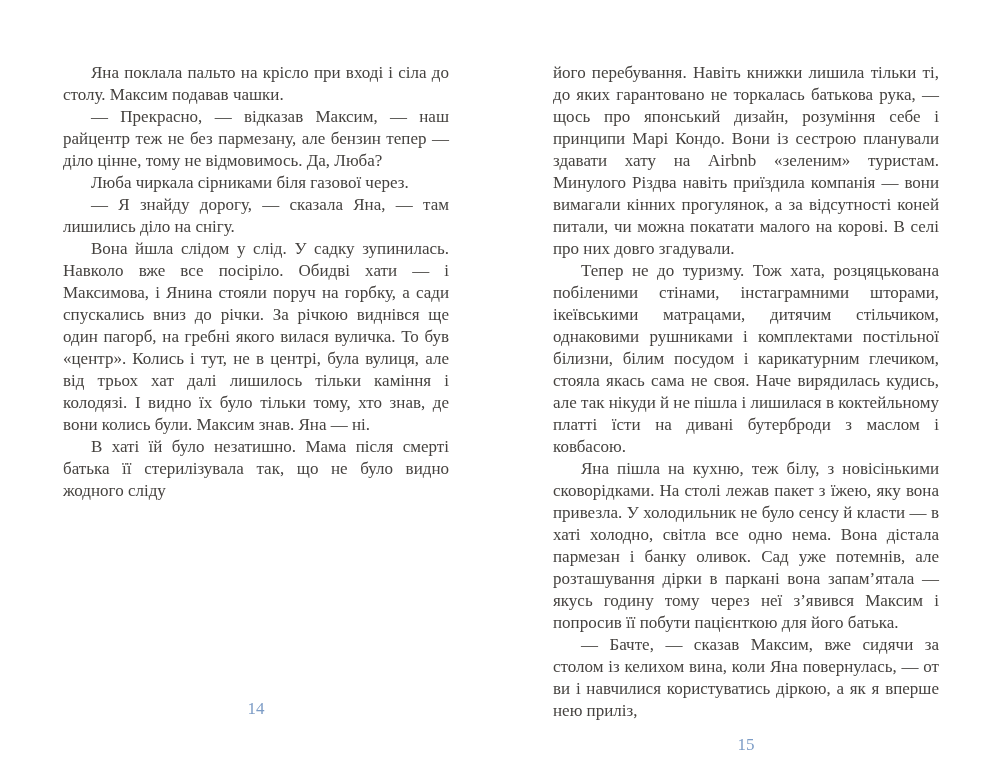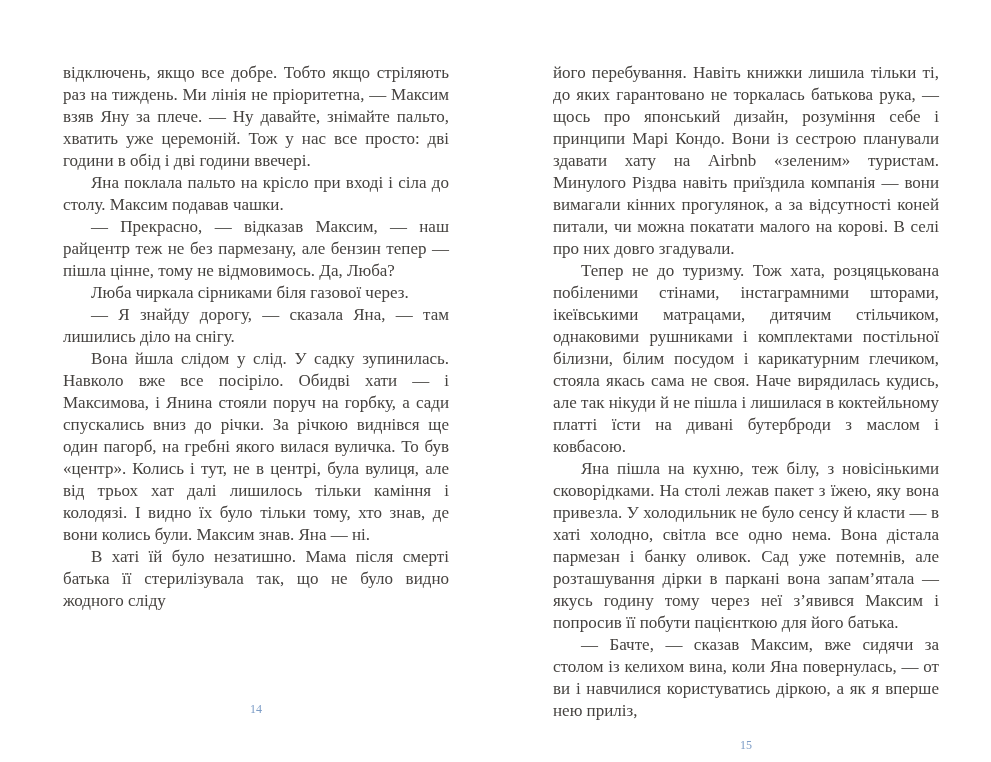--- a/index.html
+++ b/index.html
@@ -22,35 +22,34 @@
   }
   .page-text-left{left:63px;}
   .page-text-right{left:553px;}
   .para{margin:0;padding:0;}
   .para.indent{text-indent:28px;}
   .italic{}
   .page-number{
     position:absolute;top:701px;width:386px;
     text-align:center;
     color:var(--pagenum-color);
-    font-size:12px;line-height:16px;
+    font-size:17px;line-height:16px;
     font-family:"Liberation Serif","DejaVu Serif",serif;
   }
   .page-number-left{left:63px;}
   .page-number-right{left:553px;margin-top:36px;}
 </style>
 </head>
 <body>
 
 <div class="spread">
 
   <div class="page-text page-text-left">
-      <p class="para"><span>відключень, якщо все добре. Тобто якщо стріляють раз на тиждень. Ми лінія не пріоритетна, — Максим взяв Яну за плече. — Ну давайте, знімайте пальто, хватить уже церемоній. Тож у нас все просто: дві години в обід і дві години ввечері.</span></p>
       <p class="para indent"><span>Яна поклала пальто на крісло при вході і сіла до столу. Максим подавав чашки.</span></p>
-      <p class="para indent"><span>— Прекрасно, — відказав Максим, — наш райцентр теж не без пармезану, але бензин тепер — пішла цінне, тому не відмовимось. Да, Люба?</span></p>
+      <p class="para indent"><span>— Прекрасно, — відказав Максим, — наш райцентр теж не без пармезану, але бензин тепер — діло цінне, тому не відмовимось. Да, Люба?</span></p>
       <p class="para indent"><span>Люба чиркала сірниками біля газової через.</span></p>
       <p class="para indent"><span>— Я знайду дорогу, — сказала Яна, — там лишились діло на снігу.</span></p>
       <p class="para indent"><span>Вона йшла слідом у слід. У садку зупинилась. Навколо вже все посіріло. Обидві хати — і Максимова, і Янина стояли поруч на горбку, а сади спускались вниз до річки. За річкою виднівся ще один пагорб, на гребні якого вилася вуличка. То був «центр». Колись і тут, не в центрі, була вулиця, але від трьох хат далі лишилось тільки каміння і колодязі. І видно їх було тільки тому, хто знав, де вони колись були. Максим знав. Яна — ні.</span></p>
       <p class="para indent"><span>В хаті їй було незатишно. Мама після смерті батька її стерилізувала так, що не було видно жодного сліду</span></p>
     </div>
 
   <div class="page-text page-text-right">
       <p class="para"><span>його перебування. Навіть книжки лишила тільки ті, до яких гарантовано не торкалась батькова рука, — щось про японський дизайн, розуміння себе і принципи Марі Кондо. Вони із сестрою планували здавати хату на </span><span class="italic">Airbnb</span><span> «зеленим» туристам. Минулого Різдва навіть приїздила компанія — вони вимагали кінних прогулянок, а за відсутності коней питали, чи можна покатати малого на корові. В селі про них довго згадували.</span></p>
       <p class="para indent"><span>Тепер не до туризму. Тож хата, розцяцькована побіленими стінами, інстаграмними шторами, ікеївськими матрацами, дитячим стільчиком, однаковими рушниками і комплектами постільної білизни, білим посудом і карикатурним глечиком, стояла якась сама не своя. Наче вирядилась кудись, але так нікуди й не пішла і лишилася в коктейльному платті їсти на дивані бутерброди з маслом і ковбасою.</span></p>
       <p class="para indent"><span>Яна пішла на кухню, теж білу, з новісінькими сковорідками. На столі лежав пакет з їжею, яку вона привезла. У холодильник не було сенсу й класти — в хаті холодно, світла все одно нема. Вона дістала пармезан і банку оливок. Сад уже потемнів, але розташування дірки в паркані вона запам’ятала — якусь годину тому через неї з’явився Максим і попросив її побути пацієнткою для його батька.</span></p>

